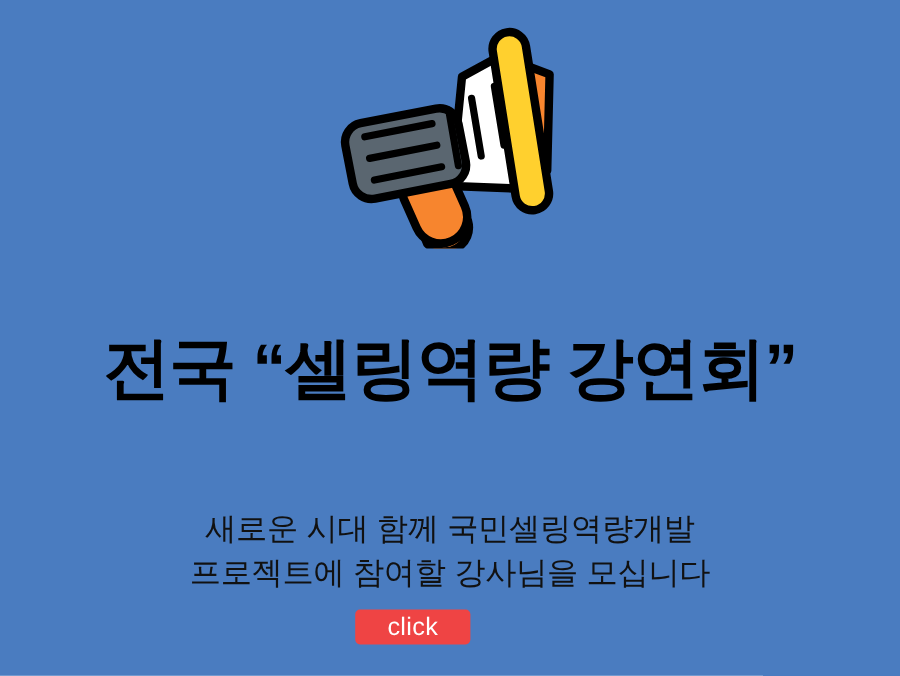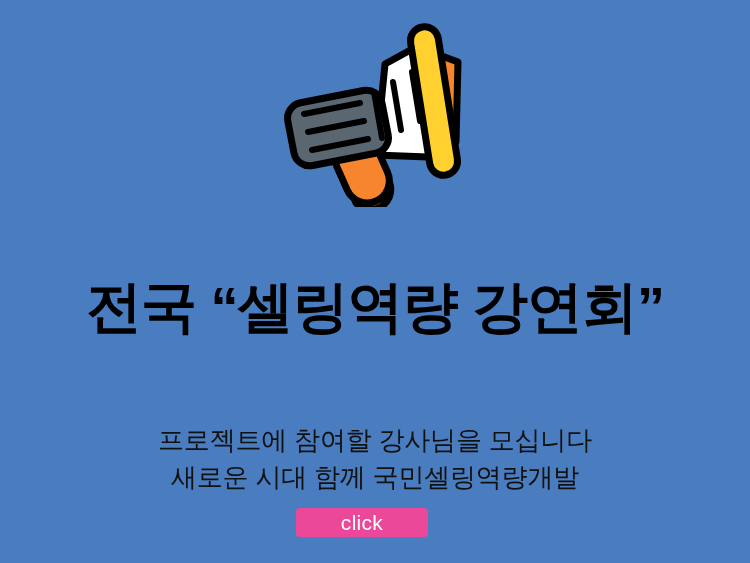--- a/index.html
+++ b/index.html
@@ -57,23 +57,23 @@
     letter-spacing: -0.2px;
   }
   #subtitle .sub-line {
     display: block;
     white-space: nowrap;
   }
   #click-button {
     position: absolute;
     left: 296px;
     top: 508px;
-    width: 132px;
+    width: 96px;
     height: 29px;
-    background: #ec4899;
+    background: #ef4444;
     border-radius: 4px;
     border: none;
     padding: 0;
     color: #ffffff;
     font-size: 21px;
     line-height: 29px;
     text-align: center;
     font-family: "Liberation Sans", "DejaVu Sans", sans-serif;
     letter-spacing: 0.3px;
     cursor: pointer;
@@ -110,19 +110,19 @@
 
       <rect x="142" y="4" width="28" height="150" rx="14" transform="rotate(-9 156 79)" fill="#ffd02e" stroke="#000000" stroke-width="7" stroke-linejoin="round"></rect>
     </g>
   </svg>
 
   <h1 id="headline">
     <span class="hl-line">전국 “셀링역량 강연회”</span>
   </h1>
 
   <p id="subtitle">
+    <span class="sub-line">새로운 시대 함께 국민셀링역량개발</span>
     <span class="sub-line">프로젝트에 참여할 강사님을 모십니다</span>
-    <span class="sub-line">새로운 시대 함께 국민셀링역량개발</span>
   </p>
 
   <button id="click-button">click</button>
 
 </div>
 
 </body></html>

